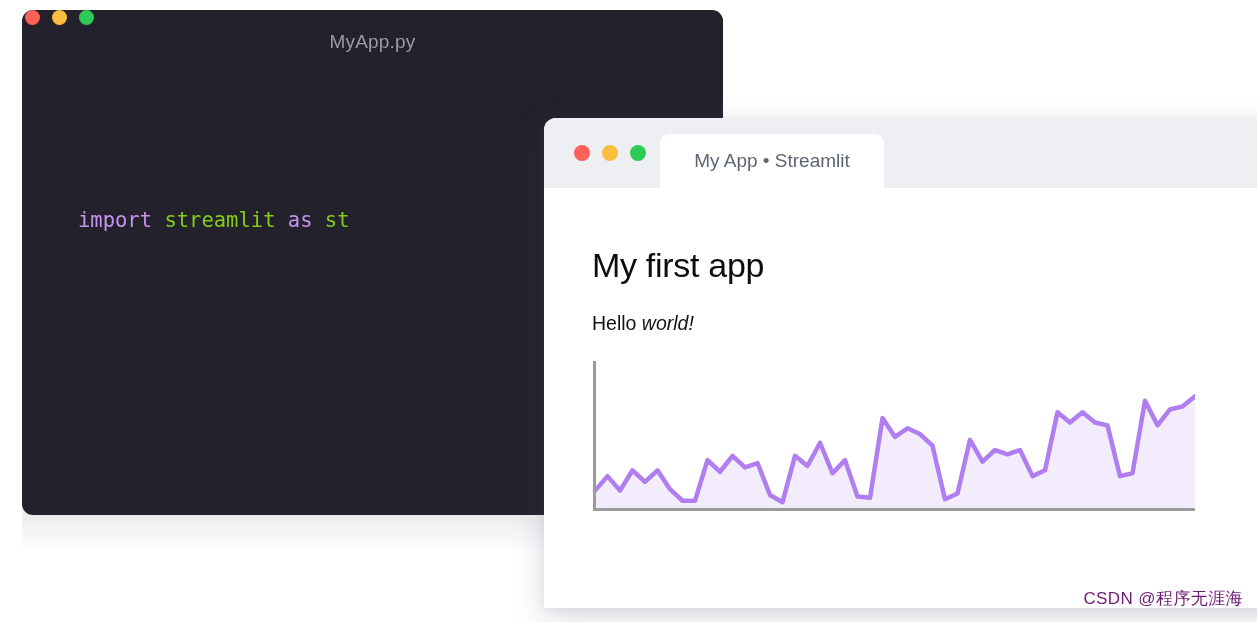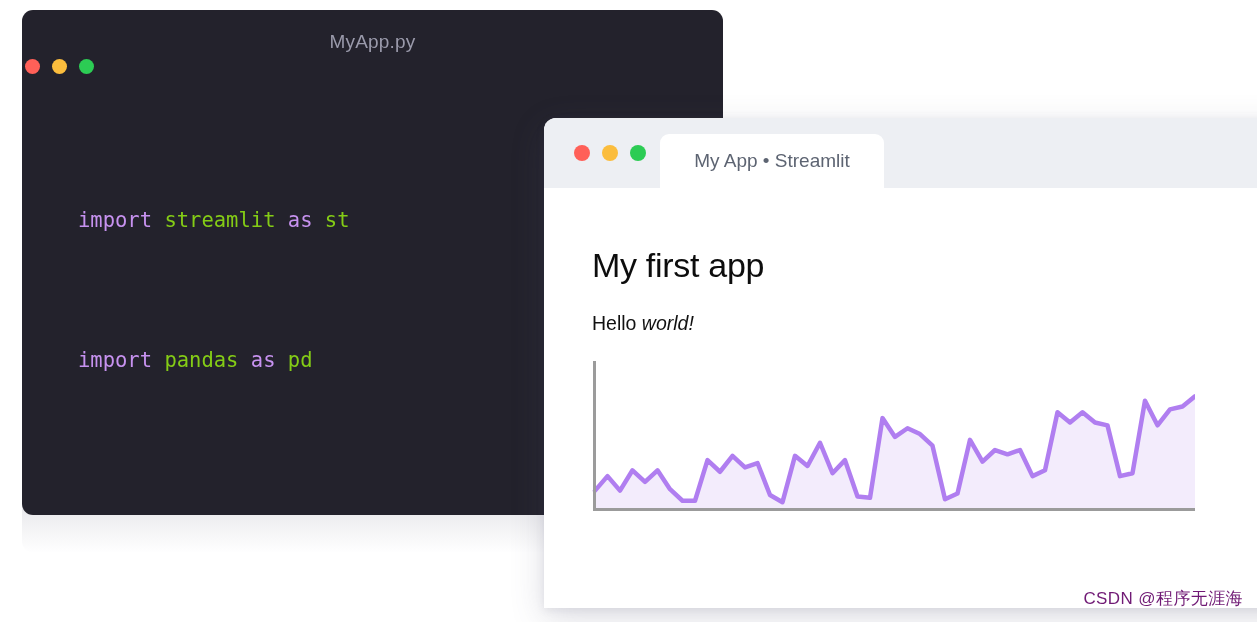--- a/index.html
+++ b/index.html
@@ -47,21 +47,21 @@
     background: linear-gradient(to bottom, rgba(120,120,140,0.17), rgba(255,255,255,0));
     z-index: 0;
     border-bottom-left-radius: 12px;
     border-bottom-right-radius: 12px;
   }
 
   .titlebar {
     position: relative;
     height: 64px;
     display: flex;
-    align-items: flex-end;
+    align-items: flex-start;
     padding: 0 3px;
   }
   .dots { display: flex; gap: 12px; align-items: center; }
   .dot { width: 15px; height: 15px; border-radius: 50%; }
   .dot.red    { background: #ff6058; }
   .dot.yellow { background: #fbbd3d; }
   .dot.green  { background: #2ccc54; }
 
   .code-title {
     position: absolute;
@@ -188,21 +188,20 @@
         <span class="dot yellow"></span>
         <span class="dot green"></span>
       </div>
       <div class="code-title">MyApp.py</div>
     </div>
 
     <div class="code-body">
 
       <div class="code-line"><span class="kw">import </span><span class="plain">streamlit </span><span class="kw">as </span><span class="plain">st</span></div>
 
-      <div class="code-line"><span class="kw">import </span><span class="plain">pandas </span><span class="kw">as </span><span class="plain">pd</span></div>
 
       <div class="code-line blank"></div>
 
       
 
       
 
       
 
       

